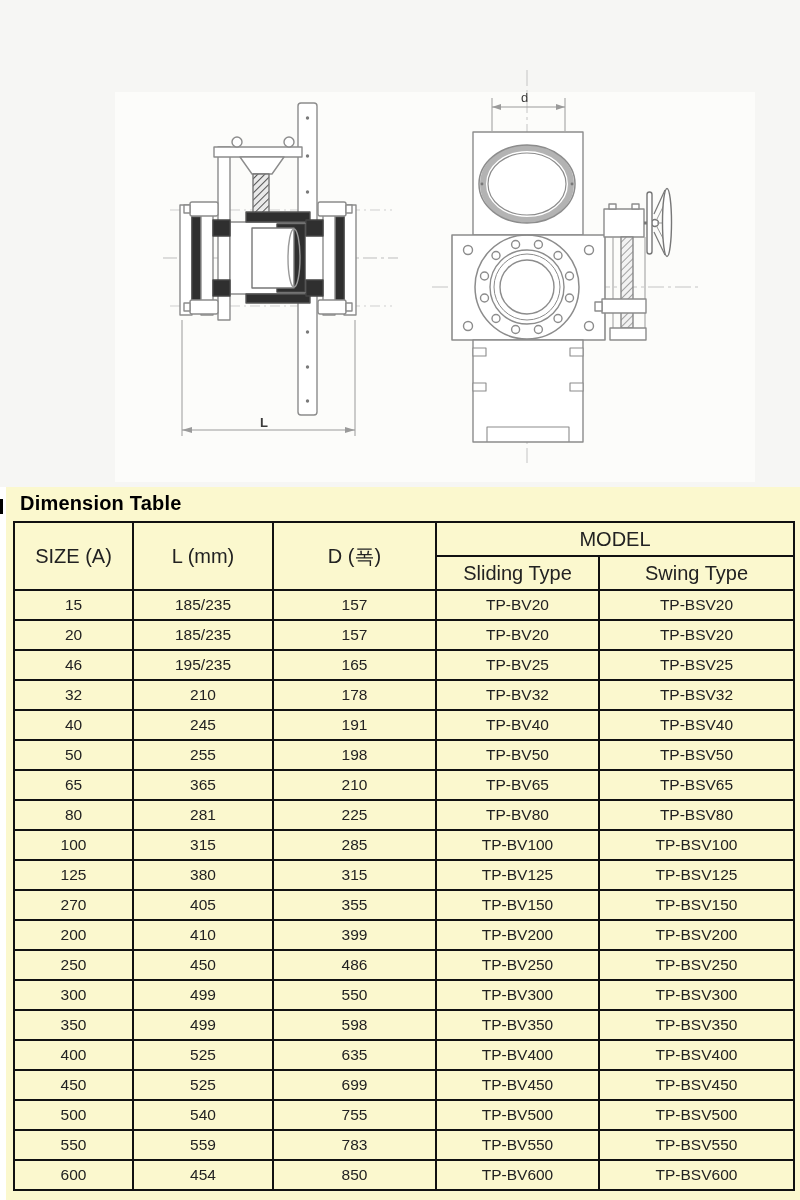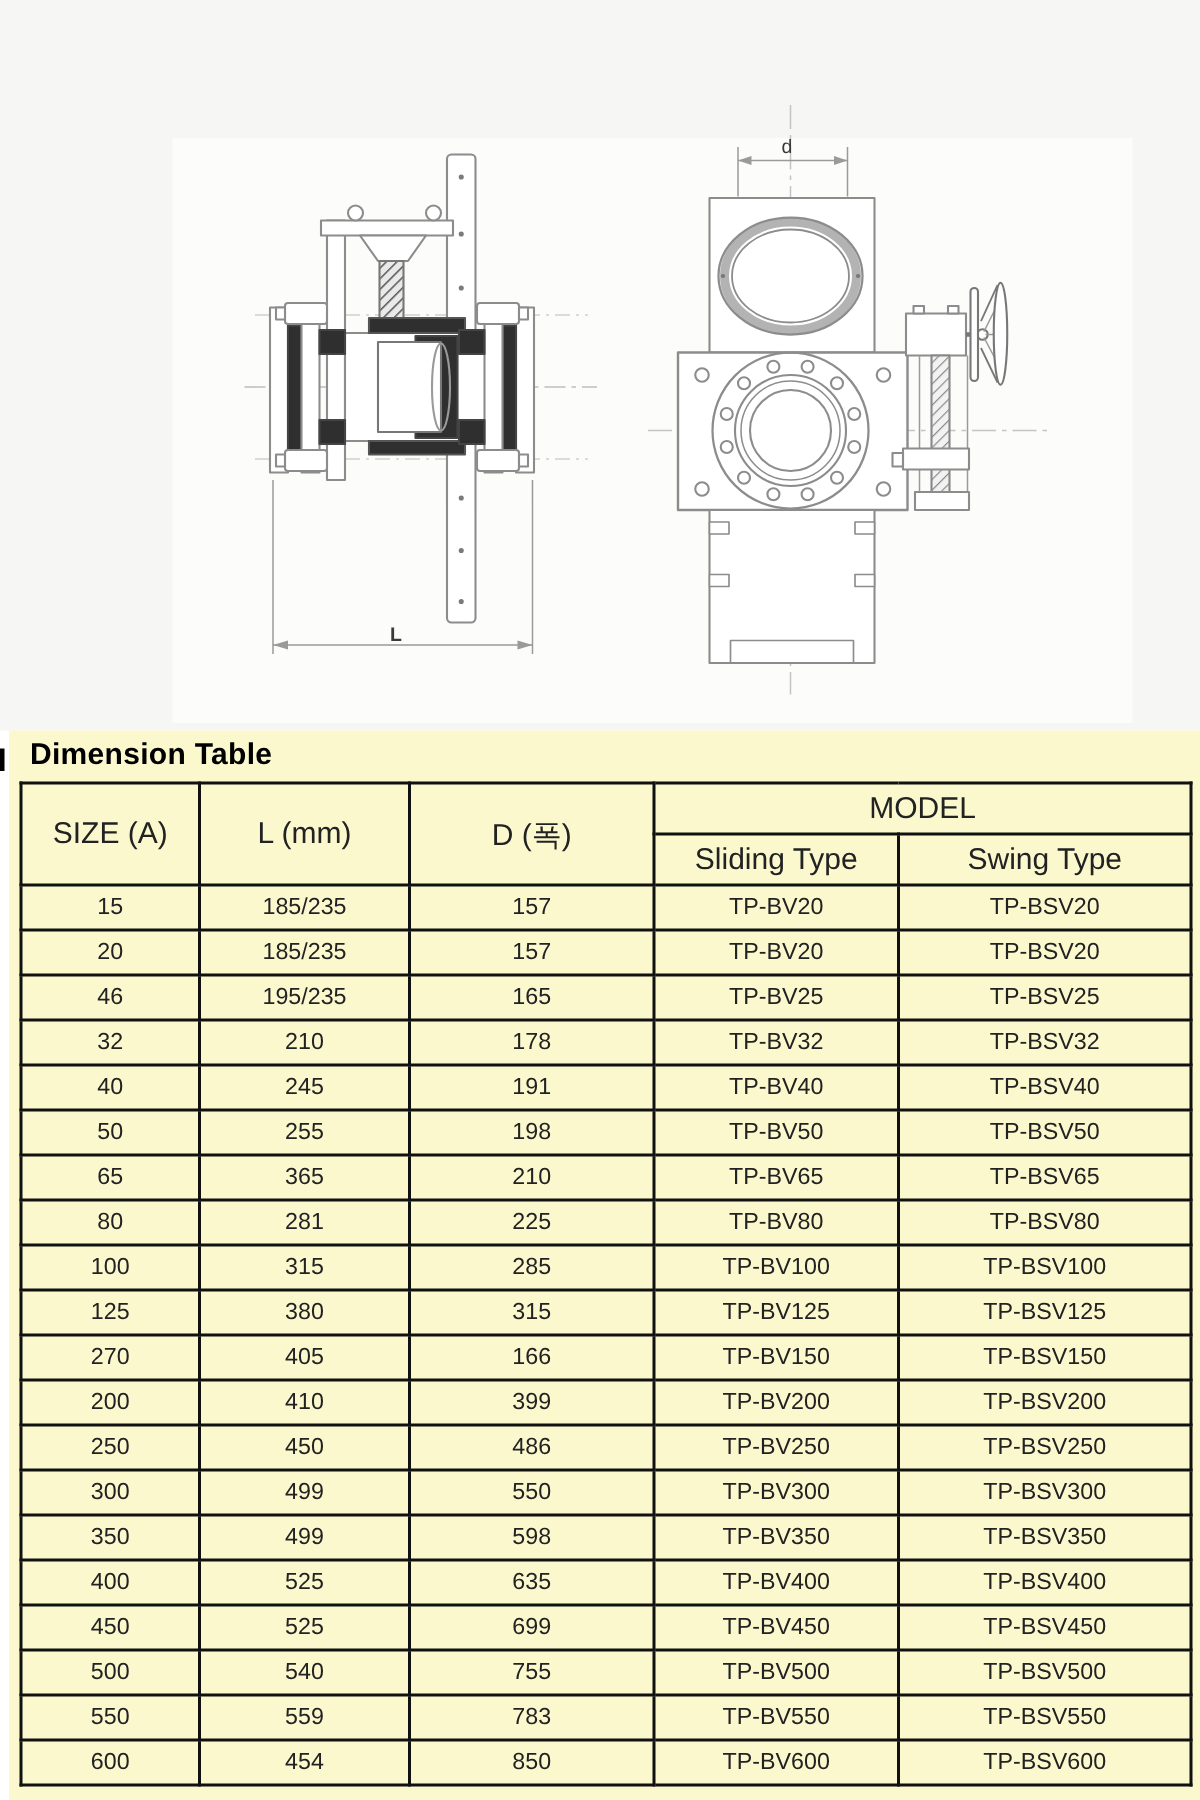--- a/index.html
+++ b/index.html
@@ -315,21 +315,21 @@
           <tr>
             <td>125</td>
             <td>380</td>
             <td>315</td>
             <td>TP-BV125</td>
             <td>TP-BSV125</td>
           </tr>
           <tr>
             <td>270</td>
             <td>405</td>
-            <td>166</td>
+            <td>355</td>
             <td>TP-BV150</td>
             <td>TP-BSV150</td>
           </tr>
           <tr>
             <td>200</td>
             <td>410</td>
             <td>399</td>
             <td>TP-BV200</td>
             <td>TP-BSV200</td>
           </tr>

